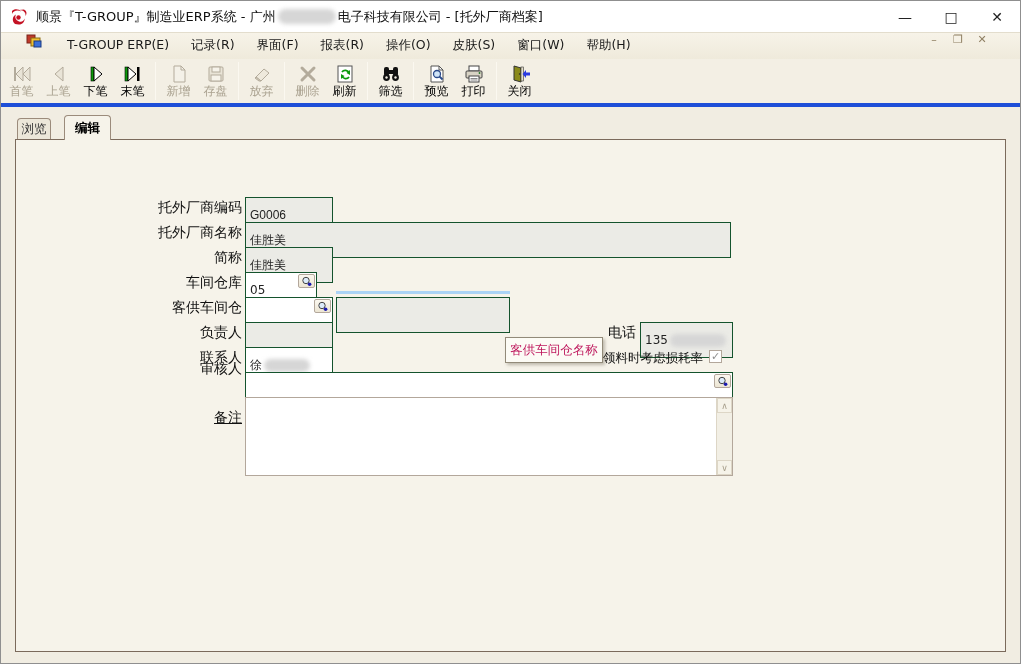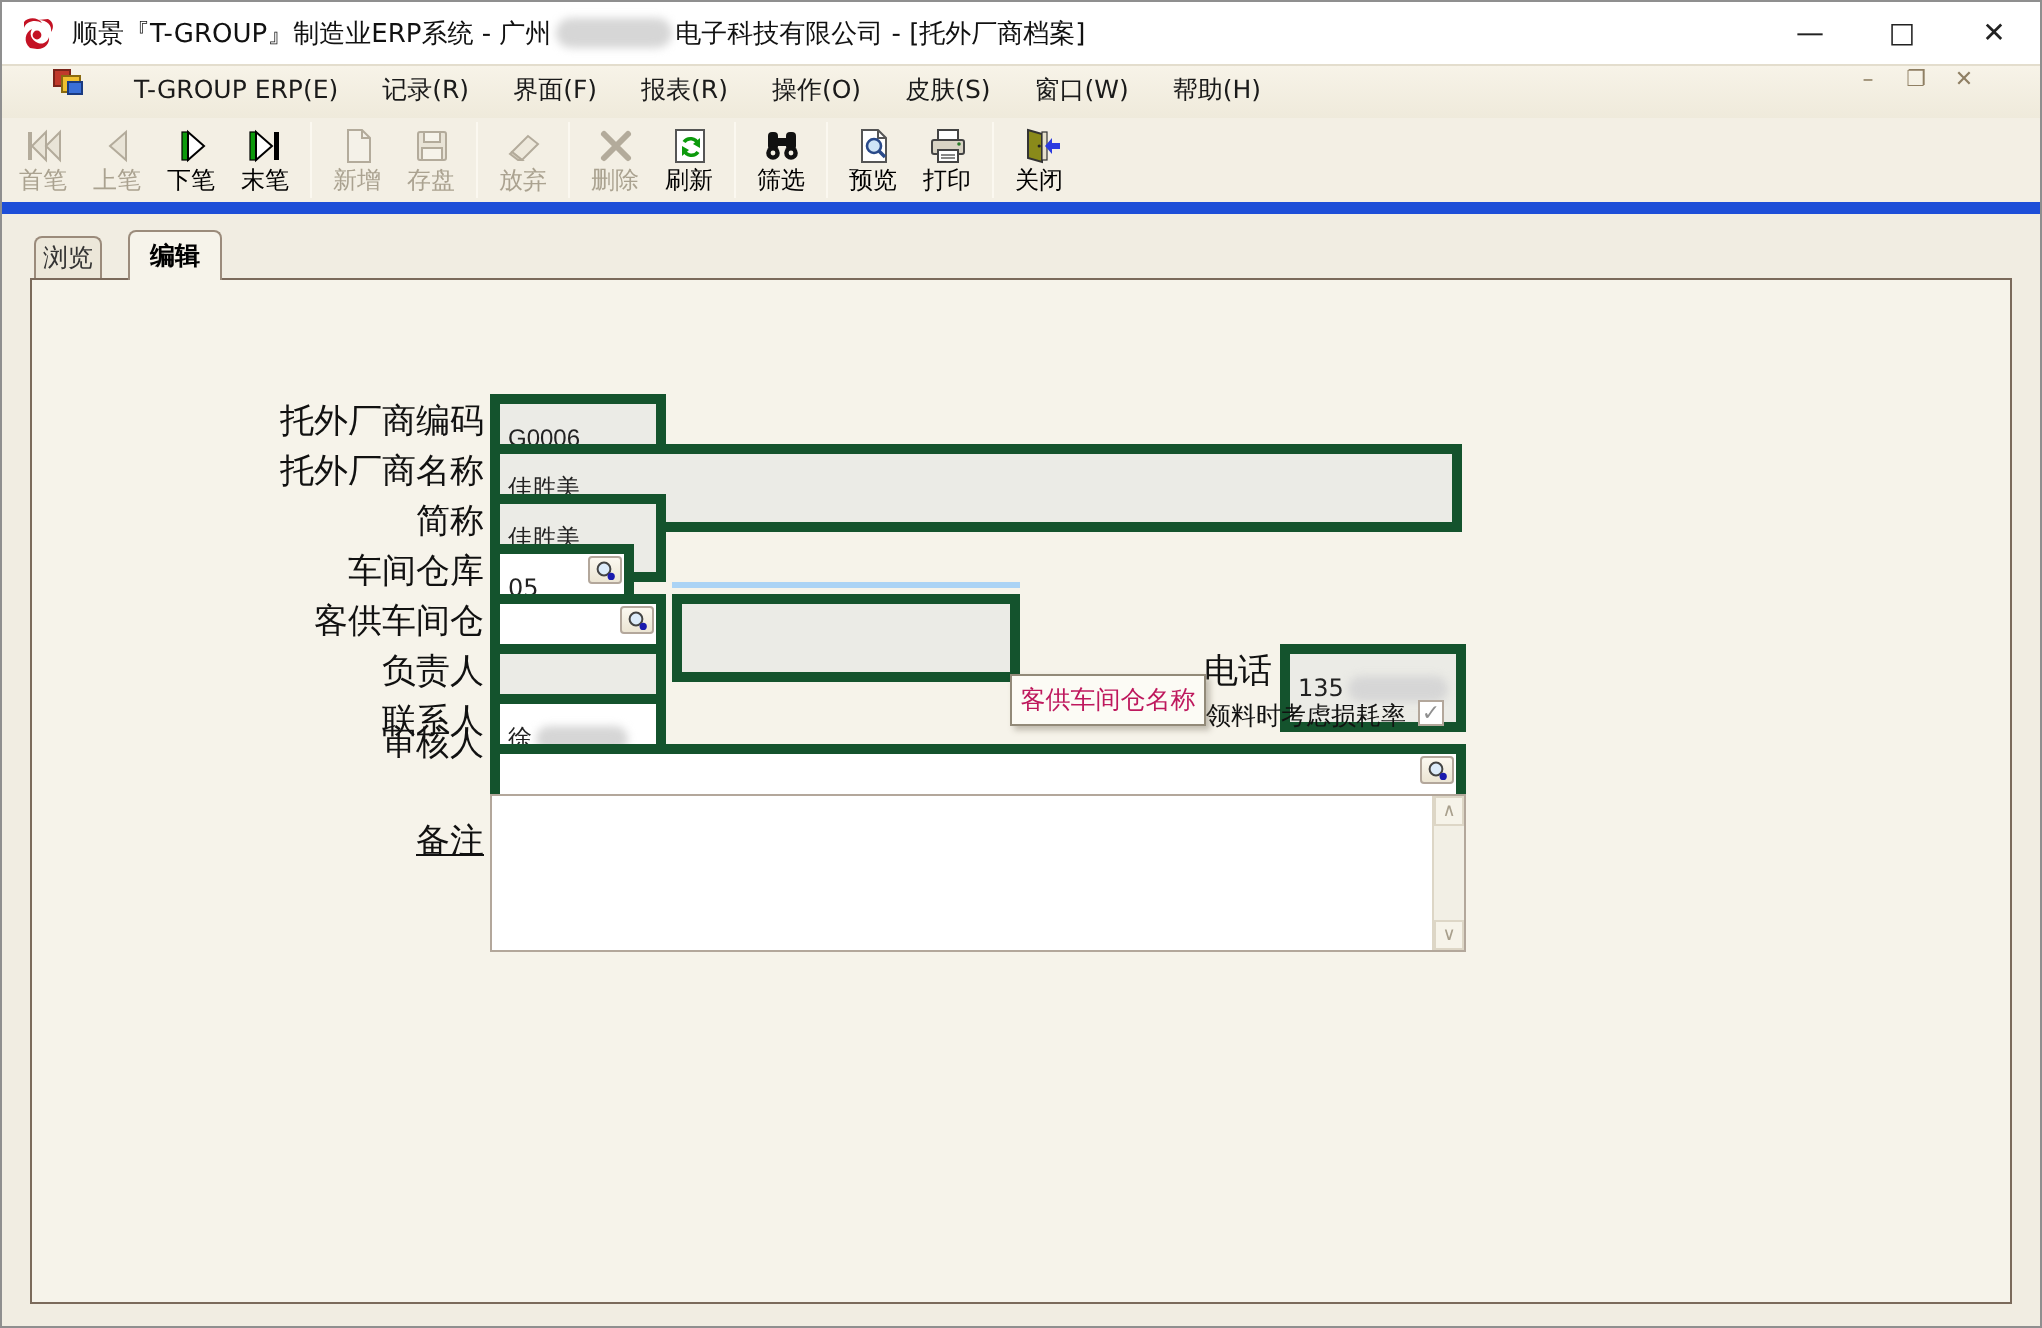--- a/index.html
+++ b/index.html
@@ -17,36 +17,36 @@
   .win-btn { width:46px; height:31px; display:flex; align-items:center; justify-content:center; font-size:14px; color:#222; cursor:default; }
 
   
   .menubar { position:absolute; left:0; top:31px; width:100%; height:27px; background:linear-gradient(#f7f3e8,#efeadb); border-top:1px solid #e3ddcd; display:flex; align-items:flex-start; padding:0 25px; }
   .menu-win-icon { width:16px; height:15px; position:relative; margin-right:14px; flex:0 0 auto; }
   .menu-item { padding:4px 11px; font-size:12.5px; color:#1a1a1a; white-space:nowrap; }
   .mdi-controls { margin-left:auto; display:flex; gap:10px; padding-right:6px; color:#8f7f63; font-size:11px; }
   .mdi-btn { width:14px; text-align:center; }
 
   
-  .toolbar { position:absolute; left:0; top:58px; width:100%; height:48px; background:#f3efe4; border-bottom:6px solid #1d4ed8; display:flex; align-items:center; padding:0 2px; }
+  .toolbar { position:absolute; left:0; top:58px; width:100%; height:48px; background:#f3efe4; border-bottom:4px solid #1d4ed8; display:flex; align-items:center; padding:0 2px; }
   .tbtn { width:37px; height:44px; display:flex; flex-direction:column; align-items:center; justify-content:center; gap:1px; border:1px solid transparent; border-radius:2px; }
   .tbtn .ticon { width:22px; height:20px; }
   .tbtn .tlabel { font-size:12px; line-height:13px; color:#000; white-space:nowrap; }
   .tbtn.disabled .tlabel { color:#aaa290; }
   .tsep { width:1px; height:38px; background:#cdc6b4; border-right:1px solid #fbf8f0; margin:0 4px; }
 
   
   .tab { position:absolute; border:1px solid #9b8b7b; border-bottom:none; border-radius:4px 4px 0 0; display:flex; align-items:center; justify-content:center; font-size:12.5px; }
   .tab.inactive { left:16px; top:117px; width:34px; height:22px; background:#ece7d9; color:#333; }
   .tab.active { left:63px; top:114px; width:47px; height:25px; background:#f6f3ea; font-weight:bold; z-index:3; }
   .panel { position:absolute; left:14px; top:138px; width:991px; height:513px; background:#f6f3ea; border:1px solid #7b6a5b; z-index:2; }
 
   
-  .flabel { position:absolute; left:0; width:226px; text-align:right; font-size:17px; color:#111; white-space:nowrap; }
-  .field { position:absolute; height:18px; border:5px solid #14532d; background:#ebebe6; font-size:12px; padding:17px 4px; color:#222; display:flex; align-items:center; overflow:hidden; }
+  .flabel { position:absolute; left:0; width:226px; text-align:right; font-size:14px; color:#111; white-space:nowrap; }
+  .field { position:absolute; height:18px; border:1px solid #14532d; background:#ebebe6; font-size:12px; padding:17px 4px; color:#222; display:flex; align-items:center; overflow:hidden; }
   .field.white { background:#ffffff; }
   input.field { display:block; line-height:14px; }
   .lookup-btn { position:absolute; right:1px; top:1px; width:17px; height:14px; background:linear-gradient(#fbf8f0,#ece5d3); border:1px solid #b3a79b; border-radius:2px; display:flex; align-items:center; justify-content:center; }
   .blue-underline { position:absolute; height:3px; background:#abd3f5; }
   .checkbox { position:absolute; width:13px; height:13px; border:1px solid #b3a79b; background:#fff; display:flex; align-items:center; justify-content:center; font-size:11px; color:#8f8f8f; line-height:11px; }
   .cb-label { position:absolute; font-size:12.5px; color:#111; white-space:nowrap; }
   .tooltip { position:absolute; left:489px; top:197px; width:98px; height:26px; background:#fcfbf5; border:1px solid #928a79; box-shadow:2px 2px 3px rgba(90,80,60,.35); display:flex; align-items:center; justify-content:center; font-size:12.5px; color:#be185d; z-index:9; }
   .memo { position:absolute; left:229px; top:257px; width:488px; height:79px; border:1px solid #b3a79b; background:#fff; }
   .memo-scroll { position:absolute; right:0; top:0; width:16px; height:100%; background:#f2efe5; border-left:1px solid #ddd6c6; }
   .sc-btn { position:absolute; left:0; width:15px; height:15px; background:#f6f3e9; border:1px solid #ddd6c6; color:#a89f8c; font-size:9px; display:flex; align-items:center; justify-content:center; }

